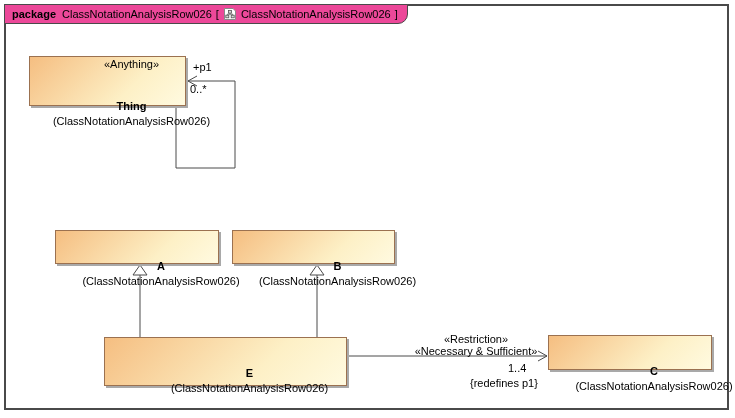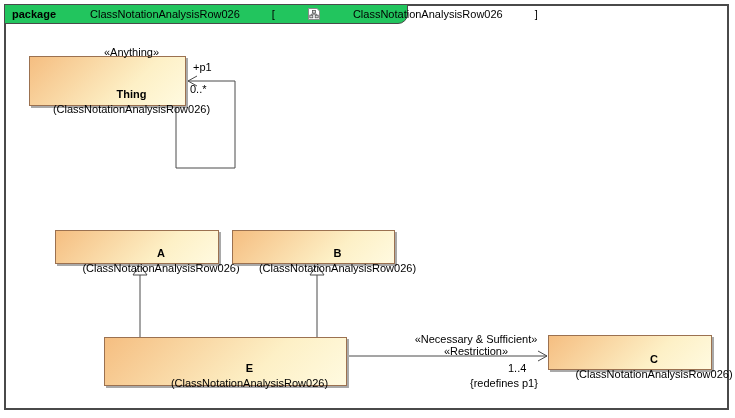--- a/index.html
+++ b/index.html
@@ -9,28 +9,28 @@
     --box-border:#9B7150;
     --box-shadow:#A9A9A9;
     --line:#4A4A4A;
     --frame-border:#4A4A4A;
     --text:#000000;
   }
   *{margin:0;padding:0;box-sizing:border-box;}
   body{background:#fff;font-family:"Liberation Sans",sans-serif;color:var(--text);}
   .canvas{position:relative;width:735px;height:418px;background:#fff;overflow:hidden;}
   .frame{position:absolute;left:4px;top:4px;width:725px;height:406px;border:2px solid var(--frame-border);background:transparent;}
-  .tab{position:absolute;left:4px;top:4px;width:404px;height:20px;background:#22c55e;border:1px solid var(--frame-border);border-bottom-right-radius:10px;display:flex;align-items:center;padding:0 8px 0 7px;font-size:11px;white-space:nowrap;z-index:3;gap:28px;}
+  .tab{position:absolute;left:4px;top:4px;width:404px;height:20px;background:#ec4899;border:1px solid var(--frame-border);border-bottom-right-radius:10px;display:flex;align-items:center;padding:0 8px 0 7px;font-size:11px;white-space:nowrap;z-index:3;}
   .tab .kw{font-weight:bold;margin-right:6px;}
   .tab .brk{margin:0 4px;}
   .diagram-icon{display:inline-block;width:14px;height:12px;margin-right:4px;}
   .cls{position:absolute;border:1px solid var(--box-border);
        background:linear-gradient(135deg,var(--box-fill-top) 0%,var(--box-fill-mid) 65%,var(--box-fill-bottom) 100%);
        box-shadow:2px 2px 0 var(--box-shadow);
-       display:flex;flex-direction:column;justify-content:center;align-items:center;
+       display:flex;flex-direction:column;align-items:center;
        font-size:11px;line-height:15px;text-align:center;z-index:2;padding-left:48px;}
   .cls .stereo{line-height:14px;}
   .cls .name{font-weight:bold;line-height:15px;margin-top:28px;}
   .cls .qual{line-height:15px;}
   .edge-label{position:absolute;font-size:11px;line-height:13px;white-space:nowrap;z-index:2;text-align:center;}
   .stereo-block{text-align:center;line-height:12px;}
   svg.overlay{position:absolute;left:0;top:0;width:735px;height:418px;z-index:1;}
   svg .wire{stroke:var(--line);stroke-width:1;fill:none;}
   svg .tri{stroke:var(--line);stroke-width:1;fill:#ffffff;}
 </style>
@@ -104,19 +104,19 @@
 
   <div class="cls" style="left:548px;top:335px;width:164px;height:35px;">
     <div class="name">C</div>
     <div class="qual">(ClassNotationAnalysisRow026)</div>
   </div>
 
   <div class="edge-label" style="left:193px;top:61px;">+p1</div>
   <div class="edge-label" style="left:190px;top:83px;">0..*</div>
 
   <div class="edge-label stereo-block" style="left:410px;top:333px;width:132px;">
+    <div>«Restriction»</div>
     <div>«Necessary &amp; Sufficient»</div>
-    <div>«Restriction»</div>
   </div>
   <div class="edge-label" style="left:508px;top:362px;">1..4</div>
   <div class="edge-label" style="left:470px;top:377px;">{redefines p1}</div>
 
 </div>
 
 </body></html>

